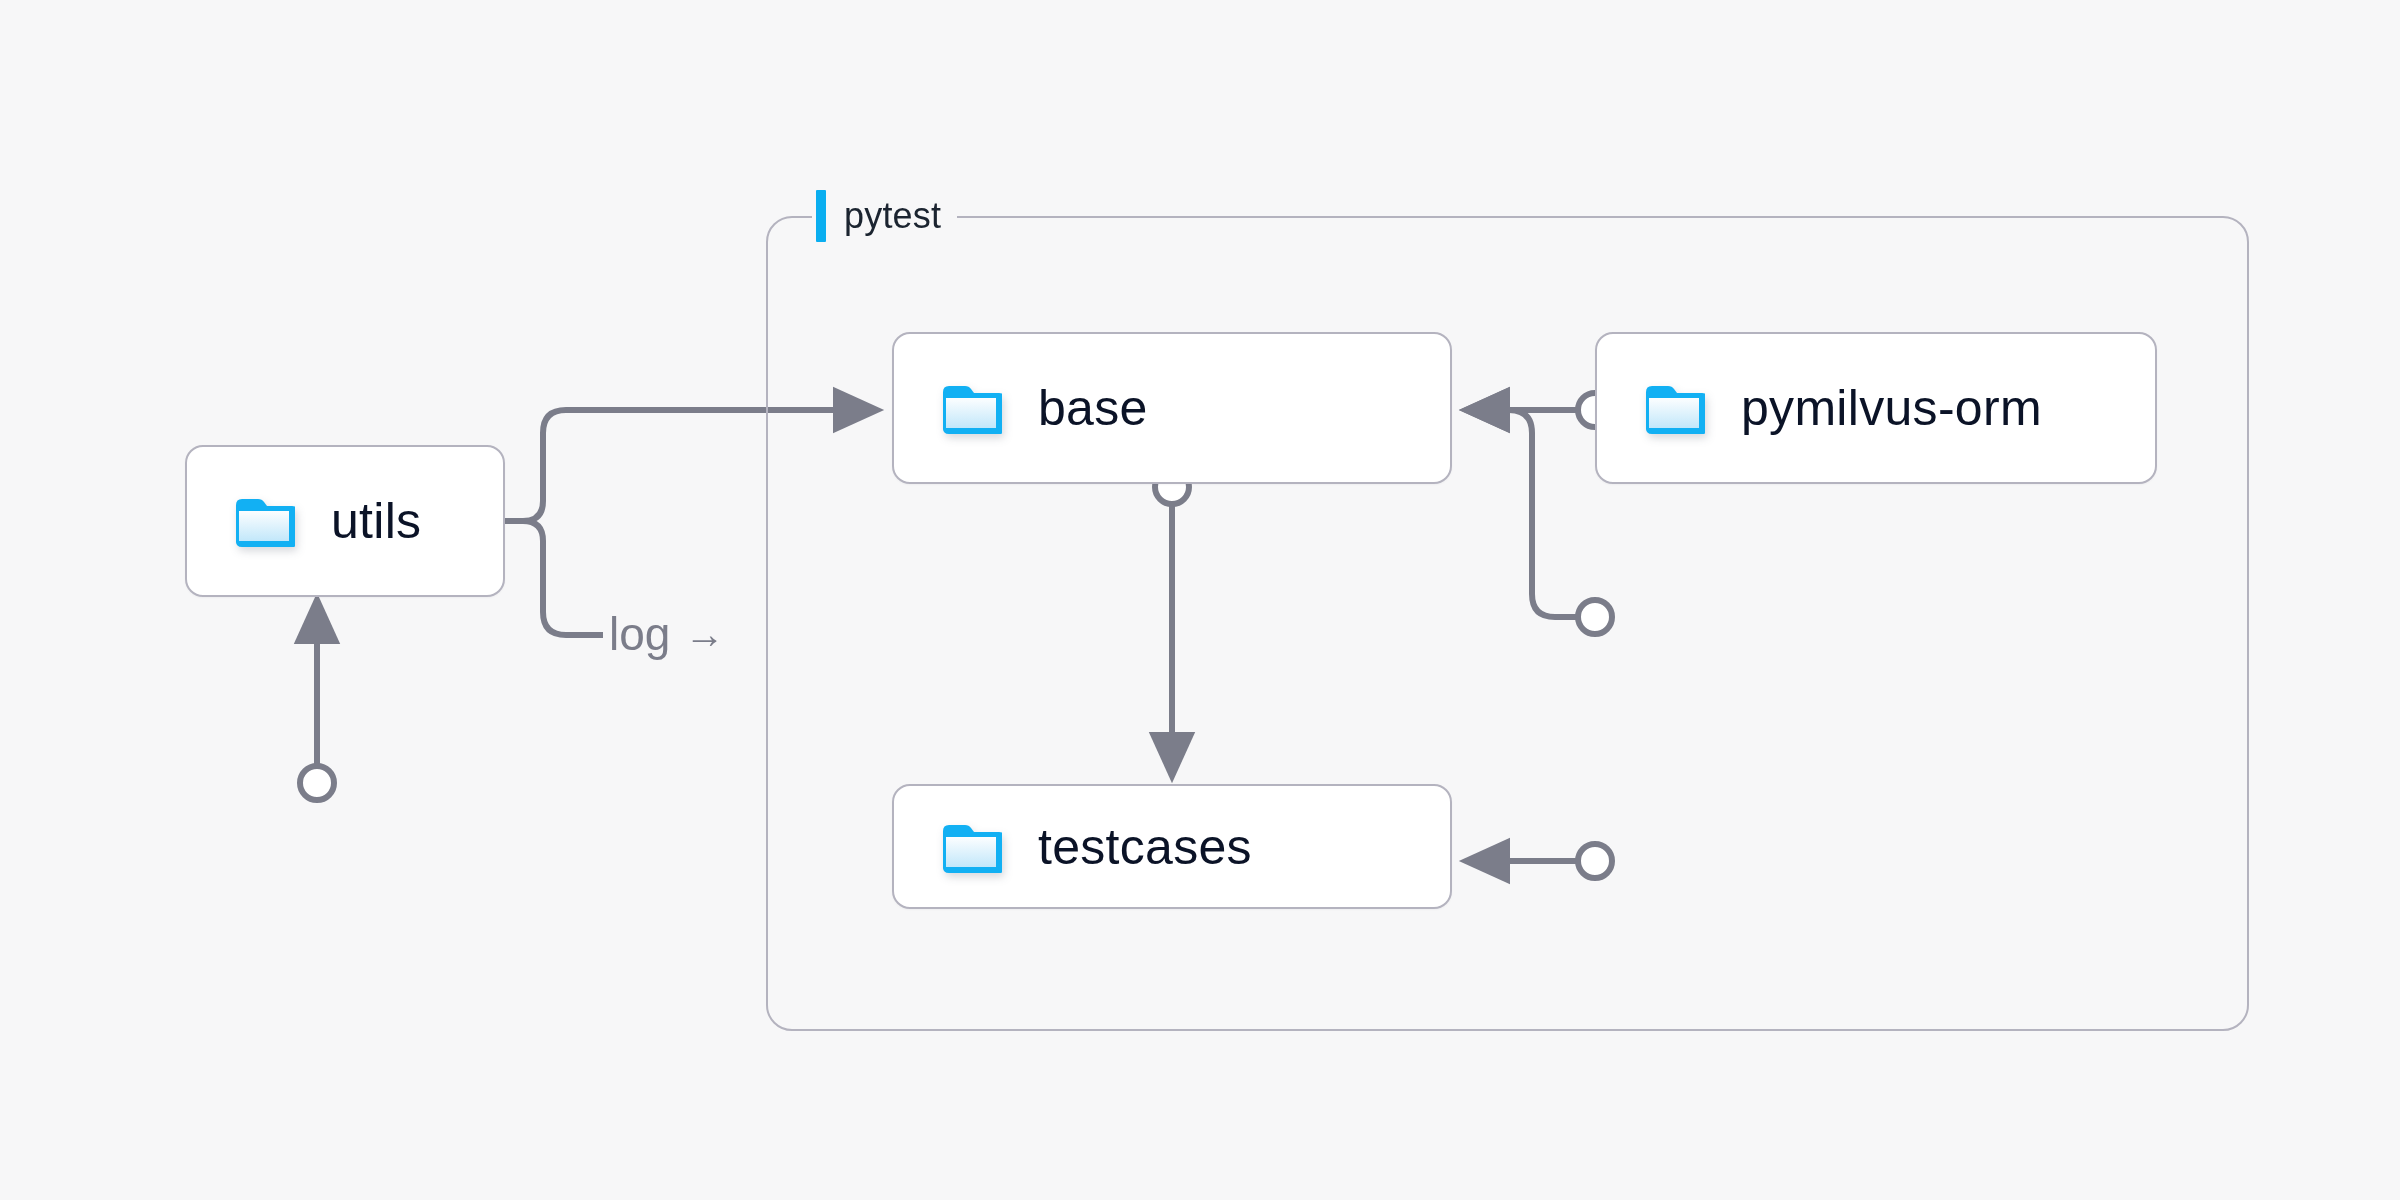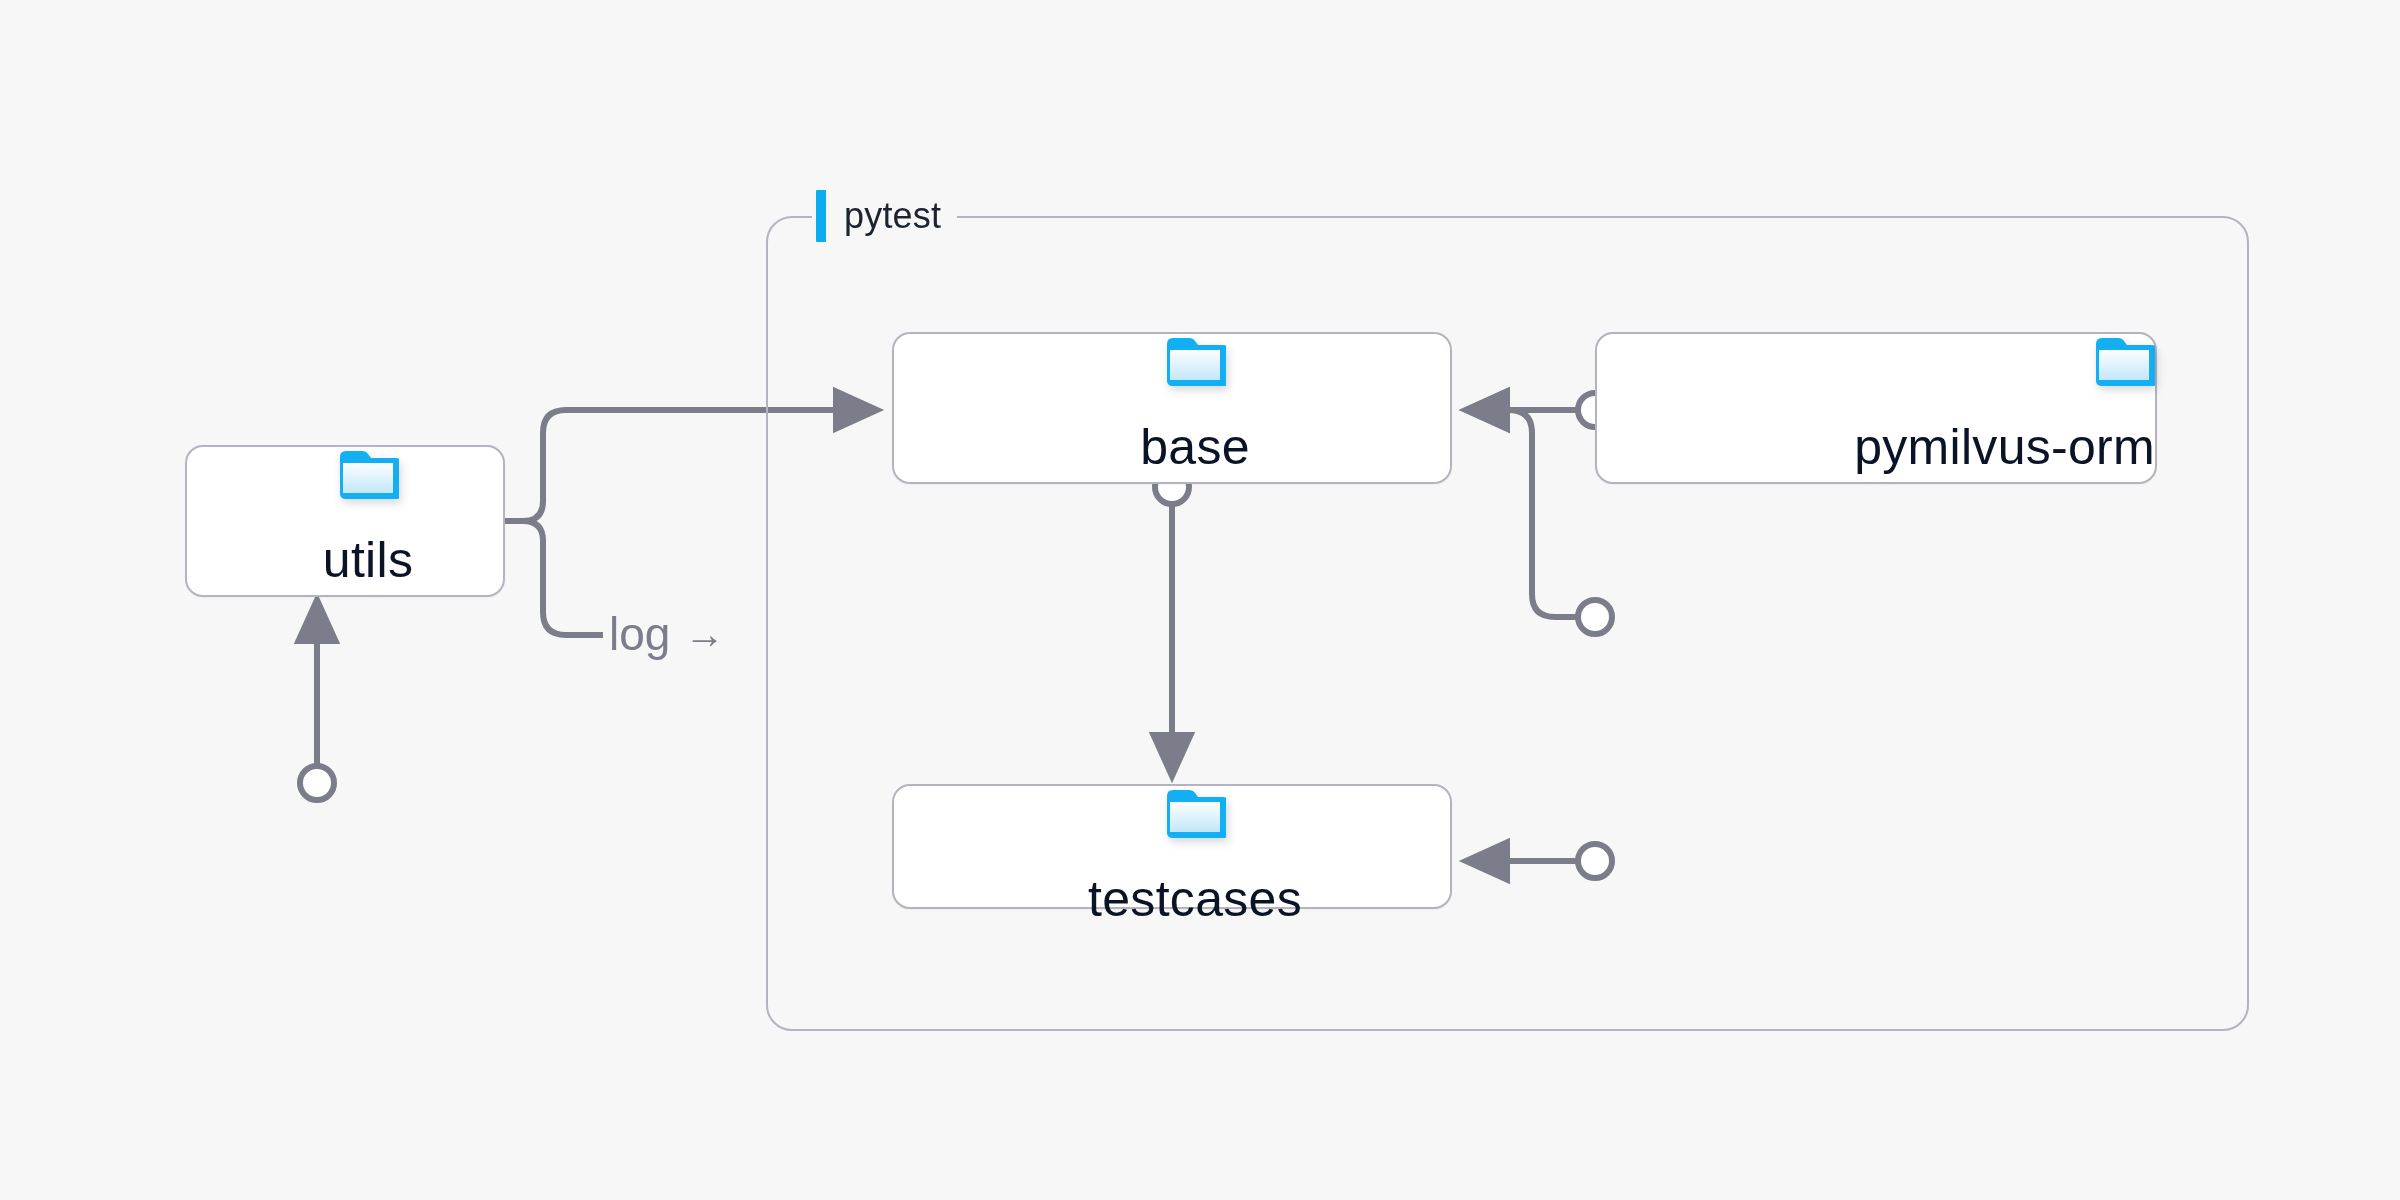--- a/index.html
+++ b/index.html
@@ -42,21 +42,20 @@
   .node{
     position:absolute;
     box-sizing:border-box;
     background:#ffffff;
     border:2.5px solid #b4b3bf;
     border-radius:18px;
     display:flex;align-items:center;
     padding-left:46px;
     gap:36px;
     box-shadow:0 1px 2px rgba(20,24,40,.04);
-    flex-direction:column;
   }
   .node-label{
     font-size:50px;
     color:#0b1327;
     letter-spacing:.3px;
     white-space:nowrap;
     line-height:1;
   }
   .folder{flex:0 0 auto;display:block;filter:drop-shadow(2px 4px 4px rgba(30,40,60,.18));}
 
@@ -147,21 +146,21 @@
   </div>
 
   <div class="node" style="left:892px;top:784px;width:560px;height:125px;">
     <svg class="folder" width="62" height="52" viewBox="0 0 62 52">
       <path d="M3,10 q0-6 6-6 h16 q4,0 6,3 l3,4 h25 q6,0 6,6 v29 q0,6 -6,6 h-50 q-6,0 -6,-6 z" fill="#12b0f3"></path>
       <rect x="4.5" y="14.5" width="53" height="33" rx="1.5" fill="url(#folderFill)" stroke="#12b0f3" stroke-width="3"></rect>
     </svg>
     <span class="node-label">testcases</span>
   </div>
 
-  <div class="node" style="left:1595px;top:332px;width:562px;height:152px;align-items:flex-end;">
+  <div class="node" style="left:1595px;top:332px;width:562px;height:152px;">
     <svg class="folder" width="62" height="52" viewBox="0 0 62 52">
       <path d="M3,10 q0-6 6-6 h16 q4,0 6,3 l3,4 h25 q6,0 6,6 v29 q0,6 -6,6 h-50 q-6,0 -6,-6 z" fill="#12b0f3"></path>
       <rect x="4.5" y="14.5" width="53" height="33" rx="1.5" fill="url(#folderFill)" stroke="#12b0f3" stroke-width="3"></rect>
     </svg>
     <span class="node-label">pymilvus-orm</span>
   </div>
 
 
 
   <div class="edge-label" style="left:603px;top:607px;">

